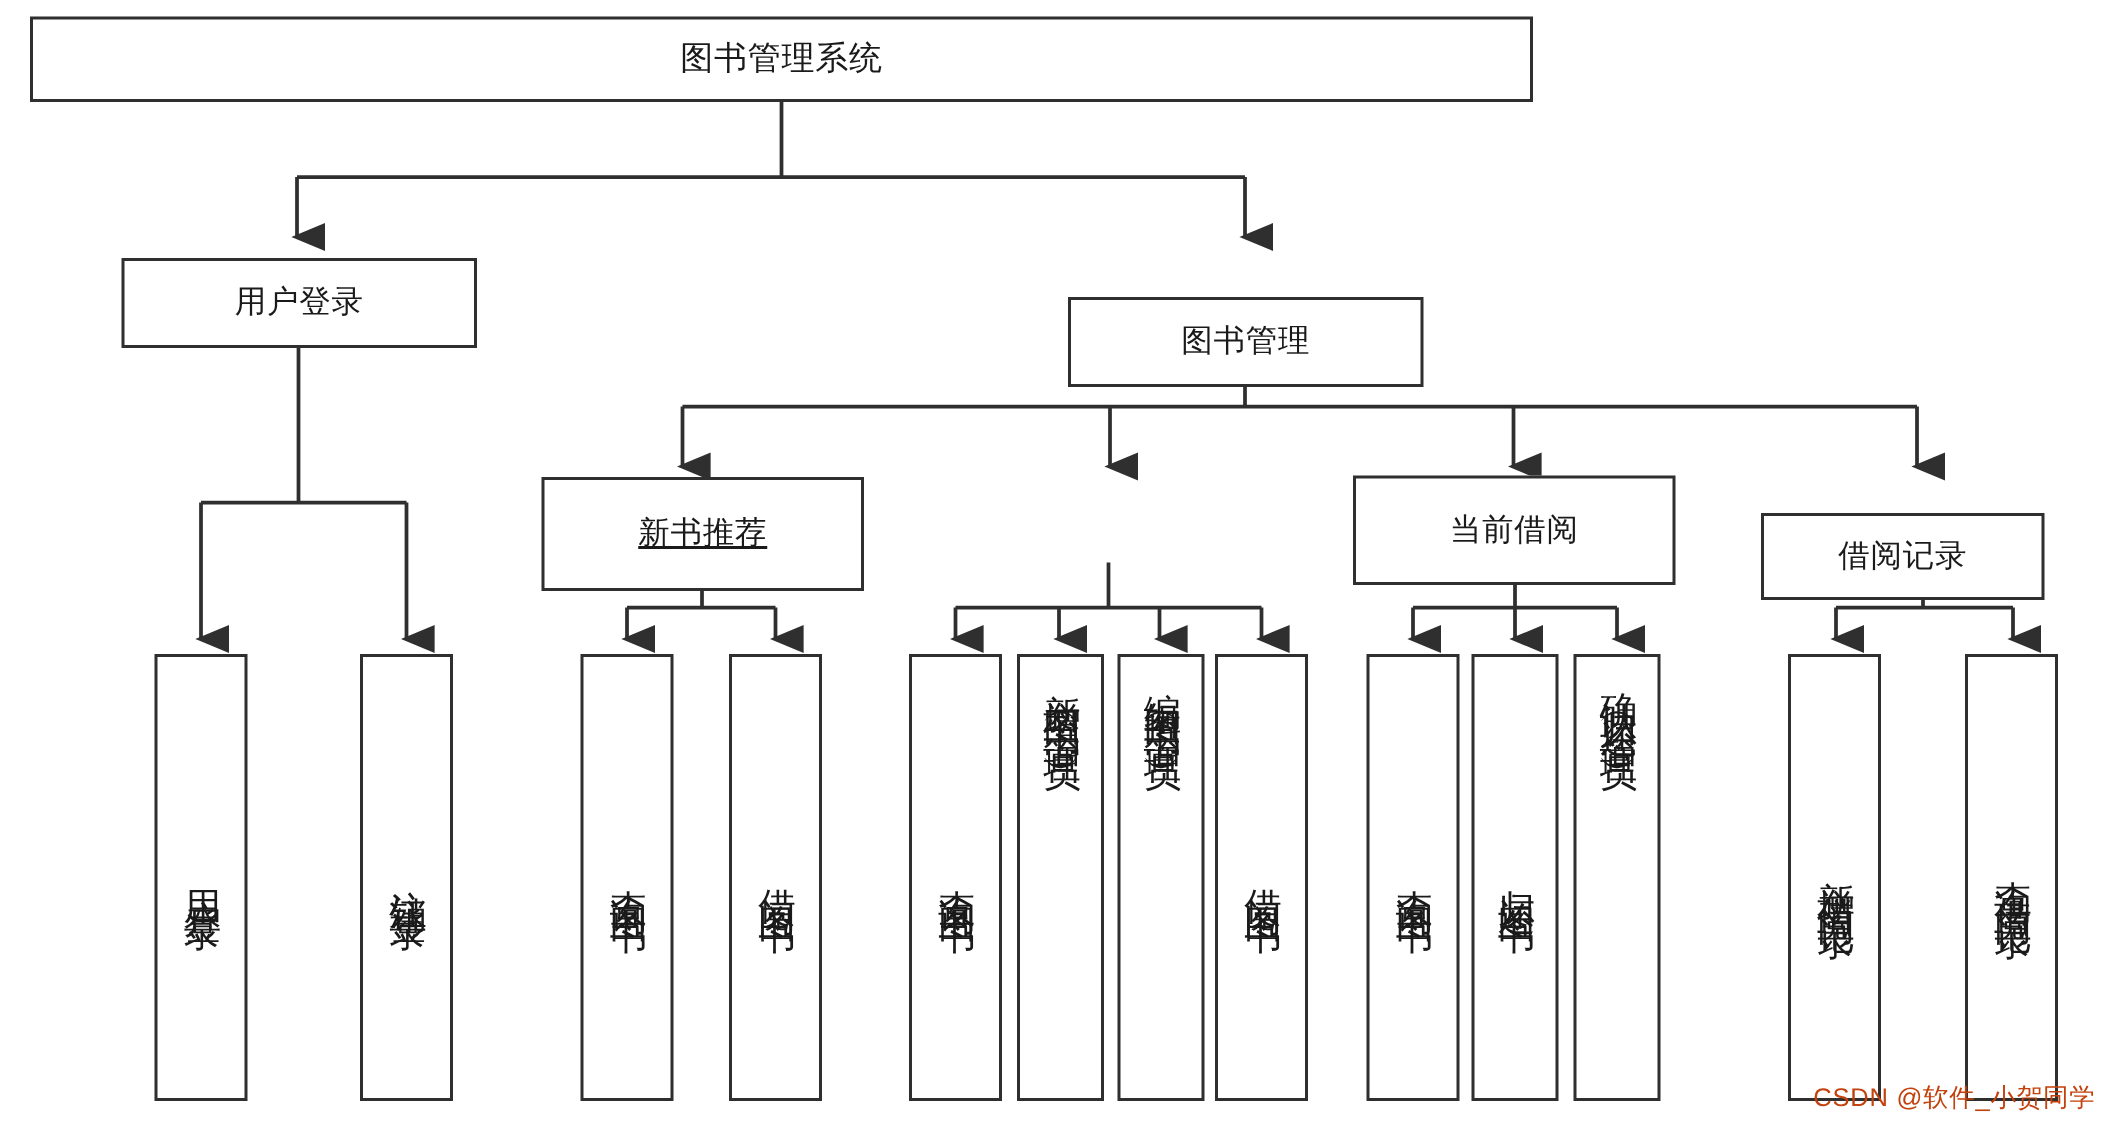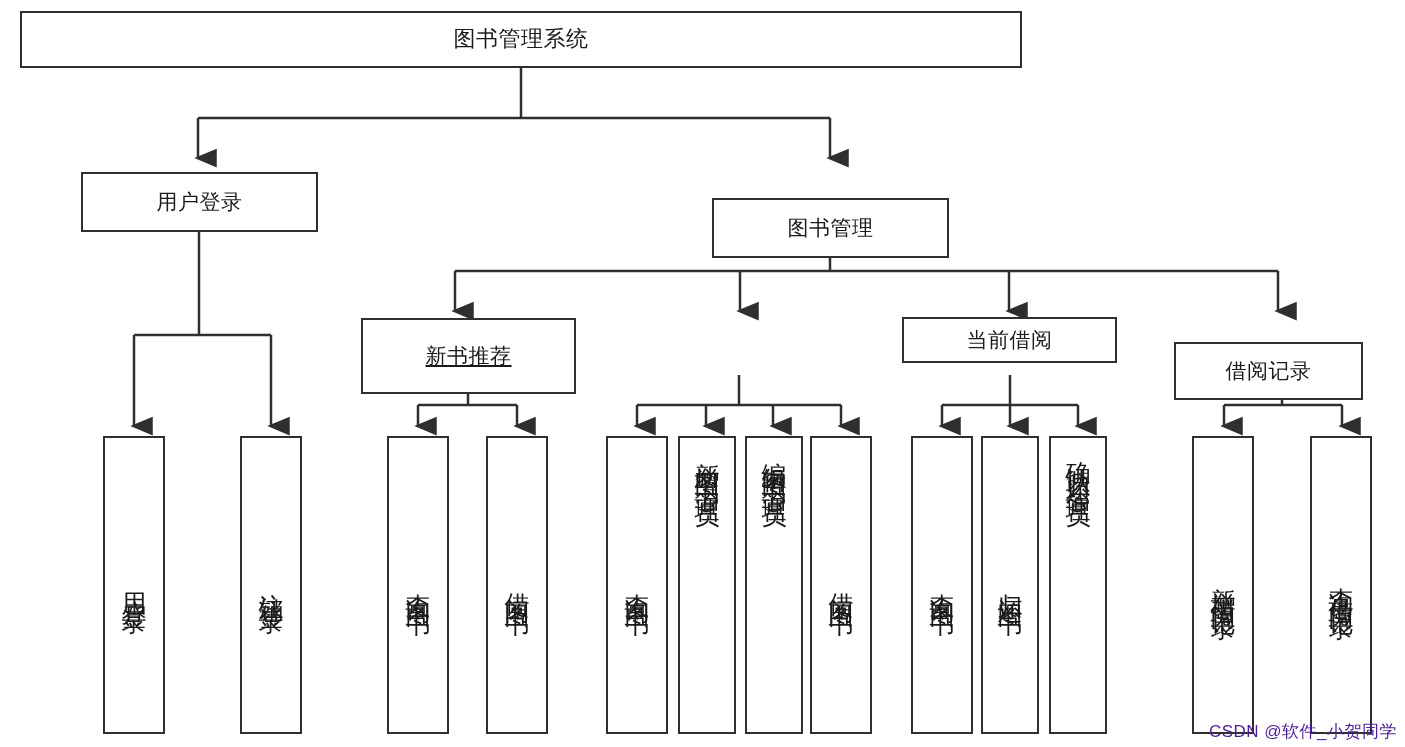--- a/index.html
+++ b/index.html
@@ -66,21 +66,21 @@
     margin-bottom: auto;
   }
   .node.vert.top .label {
     margin-top: 4px;
   }
   .watermark {
     position: absolute;
     right: 8px;
     bottom: 4px;
     font-size: 17px;
-    color: #4c1d95;
+    color: #c2410c;
     letter-spacing: 0.5px;
     white-space: nowrap;
     margin-top: 39px;
   }
 </style>
 </head>
 <body>
 
 <div id="canvas">
 
@@ -144,21 +144,21 @@
   <div class="node horiz" style="left:81px; top:172px; width:237px; height:60px;">
     <span class="label">用户登录</span>
   </div>
   <div class="node horiz" style="left:712px; top:172px; width:237px; height:60px;margin-top:26px;">
     <span class="label">图书管理</span>
   </div>
 
   <div class="node horiz" style="left:361px; top:318px; width:215px; height:76px;text-decoration:underline;">
     <span class="label">新书推荐</span>
   </div>
-  <div class="node horiz" style="left:902px; top:317px; width:215px; height:46px;">
+  <div class="node horiz" style="left:902px; top:317px; width:215px; height:73px;">
     <span class="label">当前借阅</span>
   </div>
   <div class="node horiz" style="left:1174px; top:317px; width:189px; height:58px;margin-top:25px;">
     <span class="label">借阅记录</span>
   </div>
 
   <div class="node vert center" style="left:103px; top:436px; width:62px; height:298px;">
     <span class="label">用户登录</span>
   </div>
   <div class="node vert center" style="left:240px; top:436px; width:62px; height:298px;">

